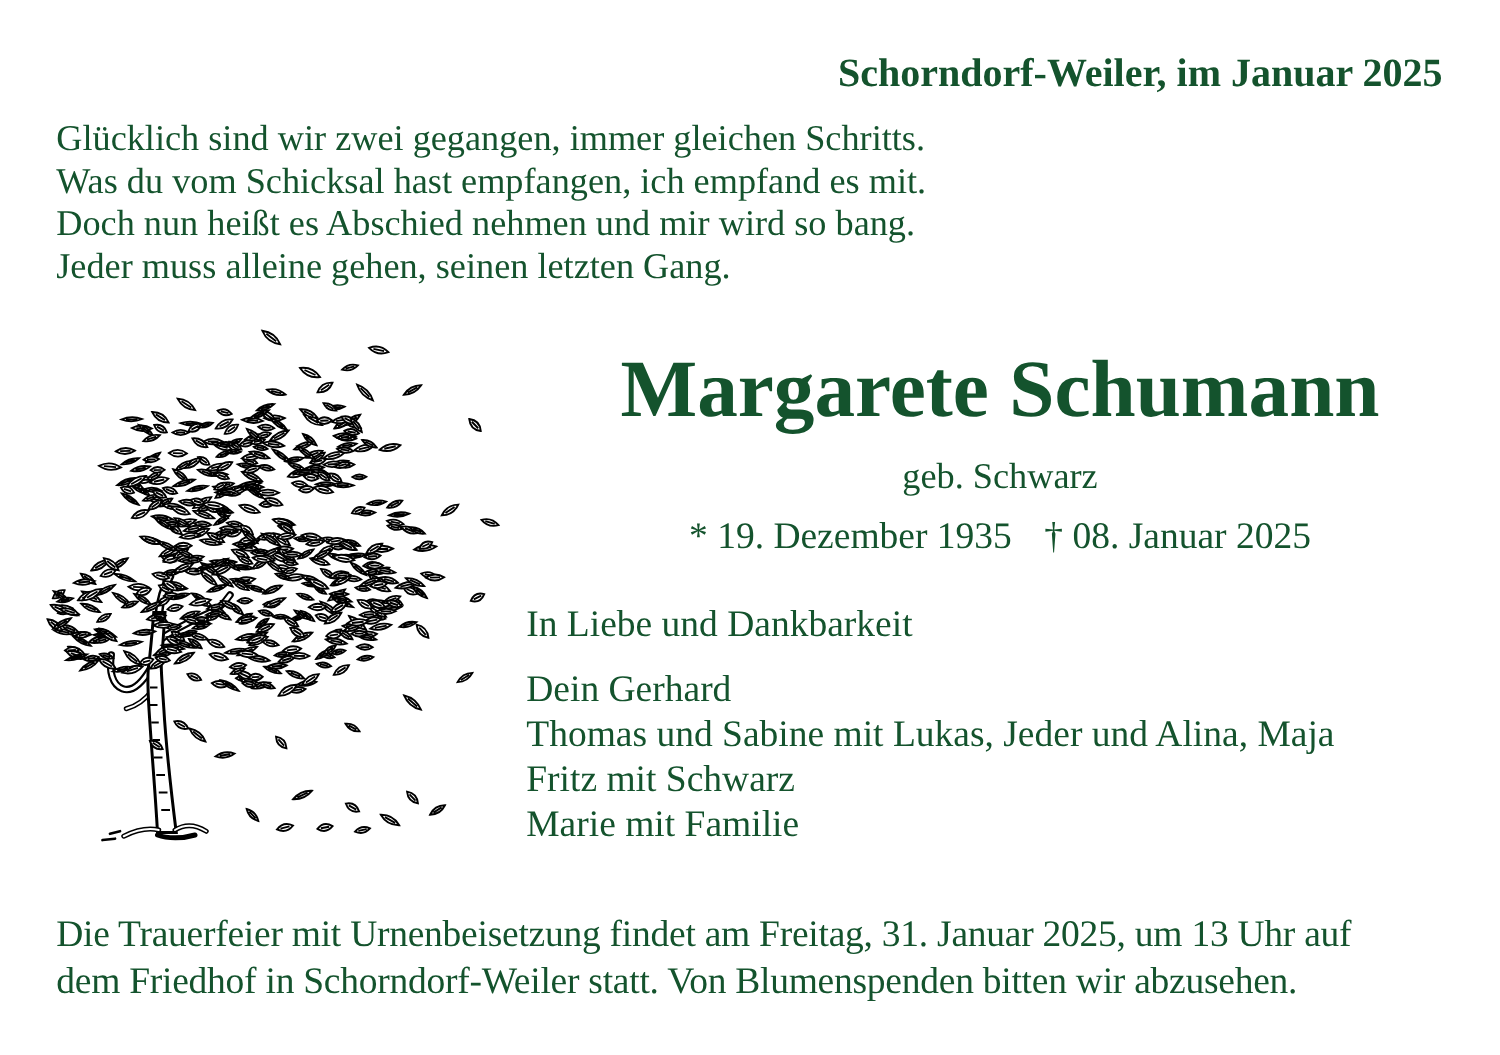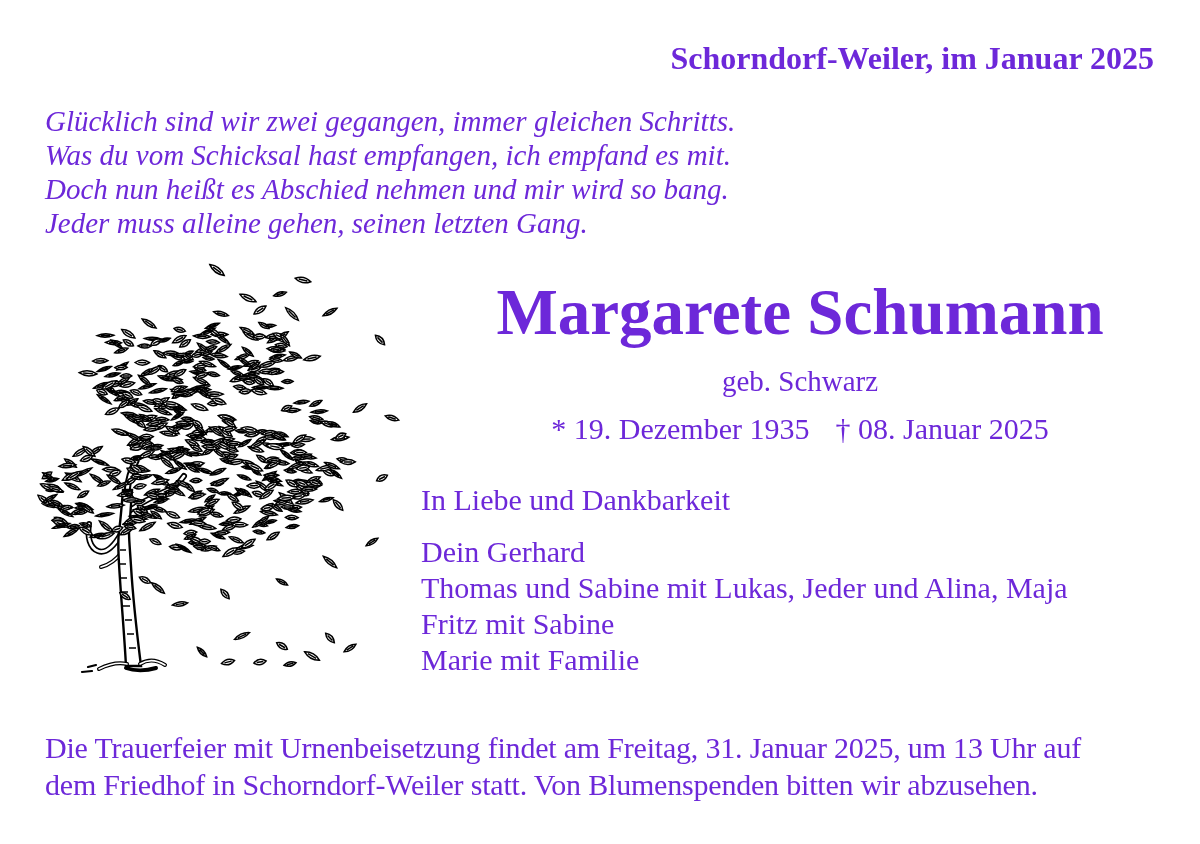--- a/index.html
+++ b/index.html
@@ -1,43 +1,41 @@
 <!DOCTYPE html>
 <html><head>
 <meta charset="utf-8">
 <style>
   html, body { margin: 0; padding: 0; background: #ffffff; }
   .page {
     position: relative;
     width: 1200px;
     height: 844px;
     background: #ffffff;
-    color: #6d28d9;
+    color: #14532d;
     font-family: "Liberation Serif", serif;
     overflow: hidden;
   }
   .dateline {
     position: absolute;
     top: 40px;
     left: 45px;
     right: 46px;
     text-align: right;
     font-size: 32px;
     font-weight: bold;
     white-space: nowrap;
   }
   .poem {
     position: absolute;
     top: 94px;
     left: 45px;
-    font-style: italic;
     font-size: 29px;
     line-height: 34px;
     white-space: nowrap;
-    margin-top: 10px;
   }
   .tree {
     position: absolute;
     top: 250px;
     left: 30px;
     width: 400px;
     height: 430px;
   }
   .tree svg { width: 100%; height: 100%; display: block; }
   .center-block {
@@ -661,21 +659,21 @@
     <div class="life-dates">
       <span class="birth-date">* 19. Dezember 1935</span><span class="death-date">† 08. Januar 2025</span>
     </div>
   </div>
 
   <div class="mourners">
     <div class="mourner-intro">In Liebe und Dankbarkeit</div>
     <div class="mourner-names">
       <div>Dein Gerhard</div>
       <div>Thomas und Sabine mit Lukas, Jeder und Alina, Maja</div>
-      <div>Fritz mit Sabine</div>
+      <div>Fritz mit Schwarz</div>
       <div>Marie mit Familie</div>
     </div>
   </div>
 
   <div class="funeral">
     <div>Die Trauerfeier mit Urnenbeisetzung findet am Freitag, 31. Januar 2025, um 13 Uhr auf</div>
     <div>dem Friedhof in Schorndorf-Weiler statt. Von Blumenspenden bitten wir abzusehen.</div>
   </div>
 
 </div>

